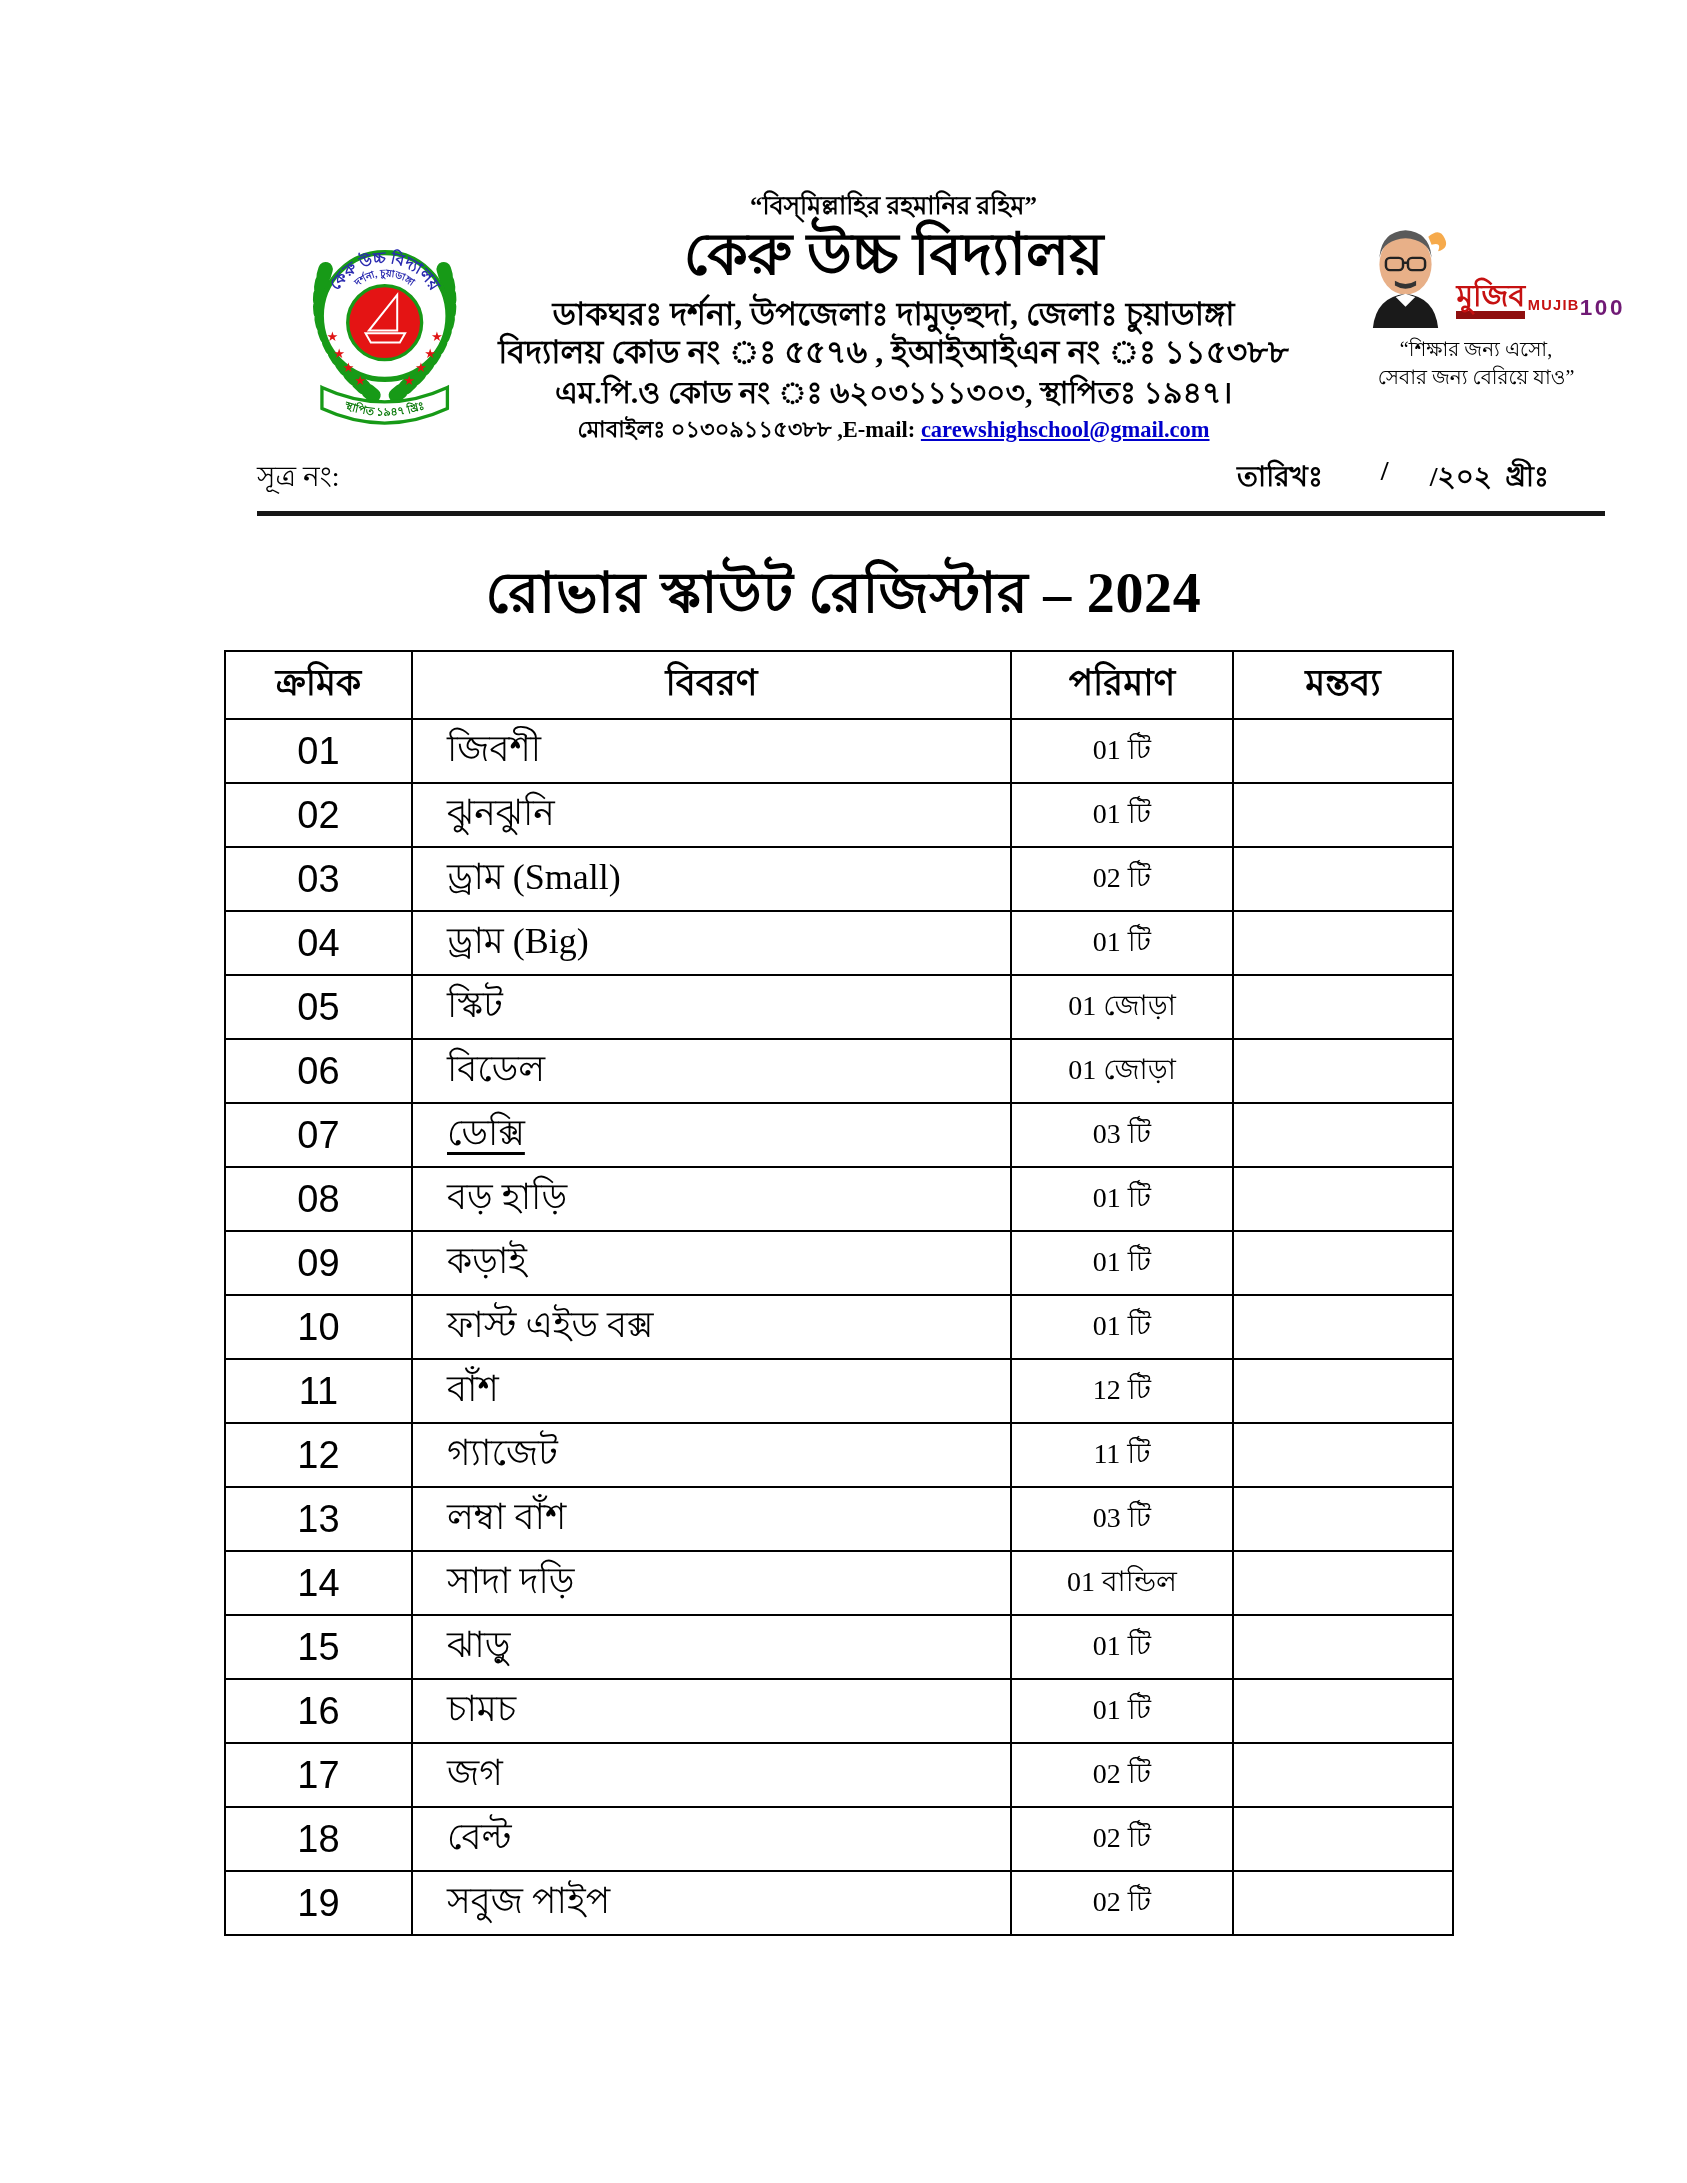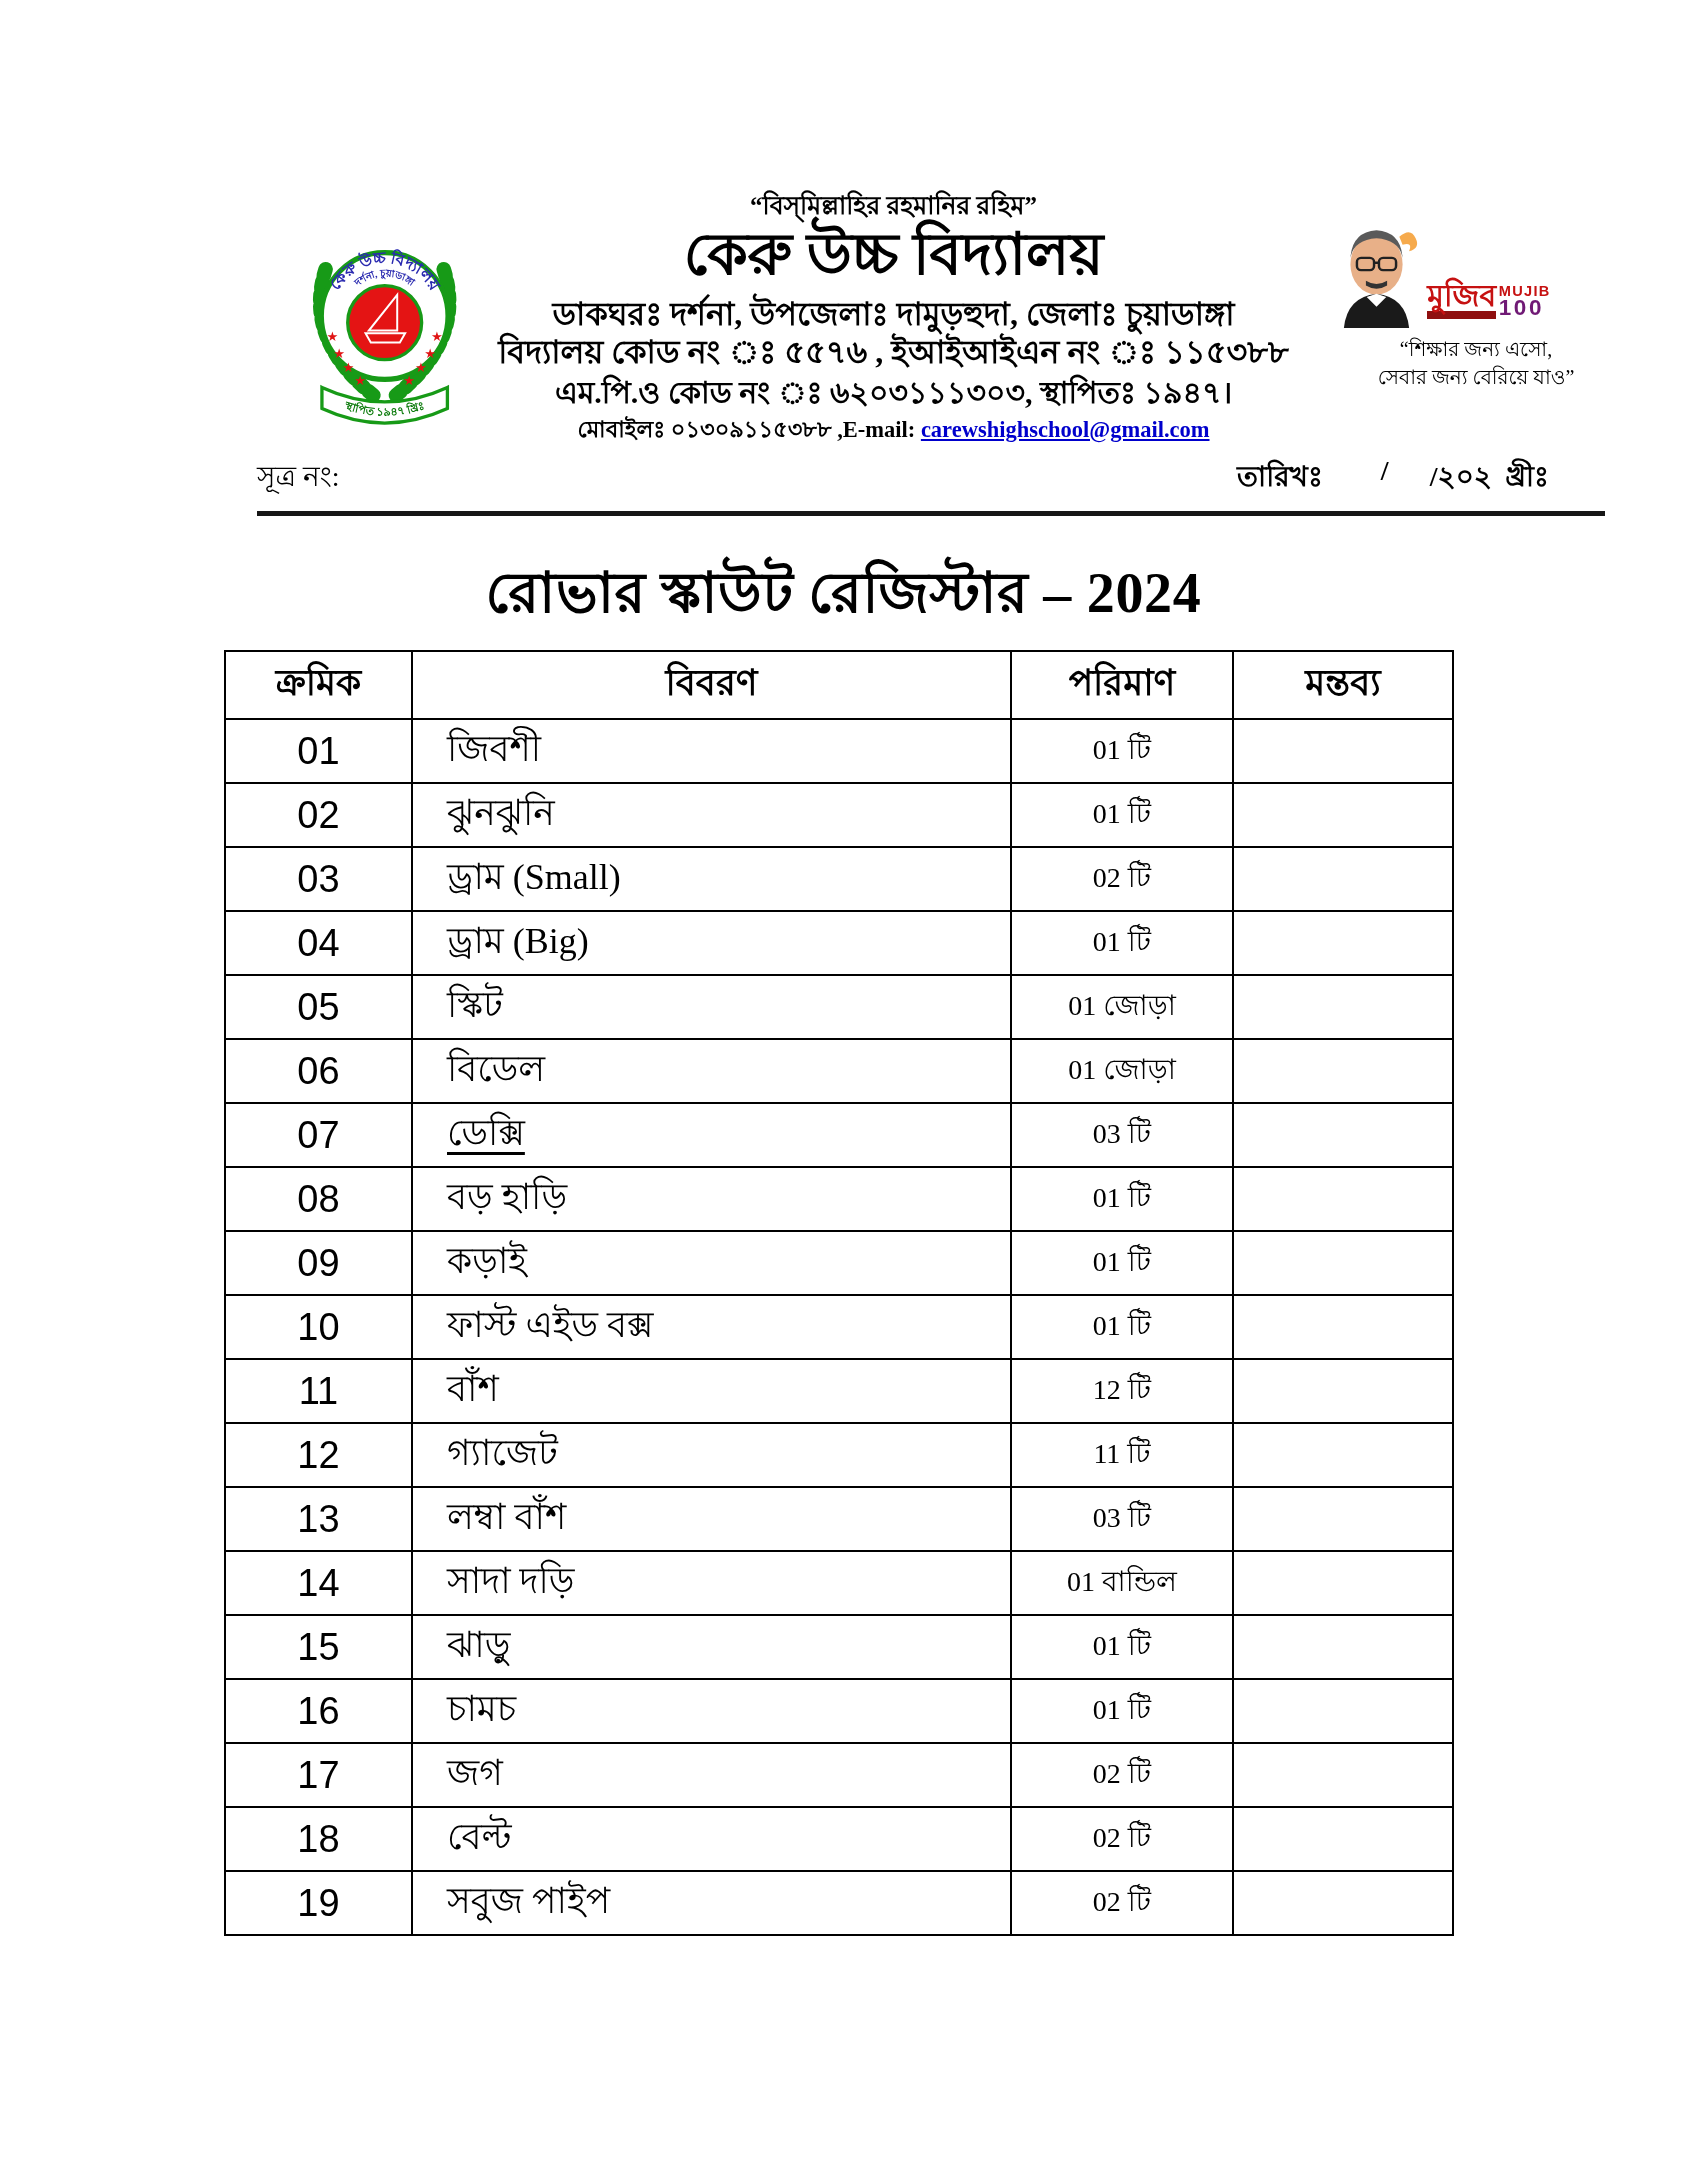--- a/index.html
+++ b/index.html
@@ -21,25 +21,25 @@
   }
   .bismillah   { font-size:25px; }
   .school-name { font-size:58px; margin-top:2.6px; }
   .address-line{ font-size:32px; margin-top:9.3px; }
   .code-line   { font-size:32px; margin-top:2.6px; }
   .mpo-line    { font-size:30px; margin-top:5.3px; }
   .mobile-line { font-size:22.5px; margin-top:6.6px; }
   .email-link  { color:#0000cc; text-decoration:underline; cursor:pointer; }
 
   .mujib-block { position:absolute; left:1327px; top:222px; width:298px; text-align:center; }
-  .mujib-row   { display:flex; align-items:flex-end; justify-content:flex-start; }
+  .mujib-row   { display:flex; align-items:flex-end; justify-content:flex-end; }
   .mujib-texts { display:flex; align-items:flex-end; margin-left:1.3px; padding-bottom:9.3px; }
   .mujib-bangla{ font-size:30px; font-weight:bold; color:#c61111; line-height:.9;
                  border-bottom:8px solid #8f0f0f; padding-bottom:1.3px; }
-  .mujib-stack { display:flex; flex-direction:column; align-items:flex-start; margin-left:2.6px; }
+  .mujib-stack { display:flex; flex-direction:row; align-items:flex-start; margin-left:2.6px; }
   .mujib-english { font-size:14.6px; font-weight:bold; color:#c61111; letter-spacing:1.3px;
                    font-family:"Liberation Sans",sans-serif; line-height:1; }
   .mujib-number  { font-size:22.5px; font-weight:bold; color:#701a75; letter-spacing:2.6px;
                    font-family:"Liberation Sans",sans-serif; line-height:.9; }
   .motto { font-size:20px; font-weight:normal; margin-top:6.6px; line-height:1.4; }
 
   
   .ref-label  { position:absolute; left:257px; top:455px; font-size:28px; font-weight:normal; }
   .date-group { position:absolute; left:1237px; top:455px; font-size:28px; font-weight:bold; display:flex; }
   .date-slash { margin-left:58px; }

